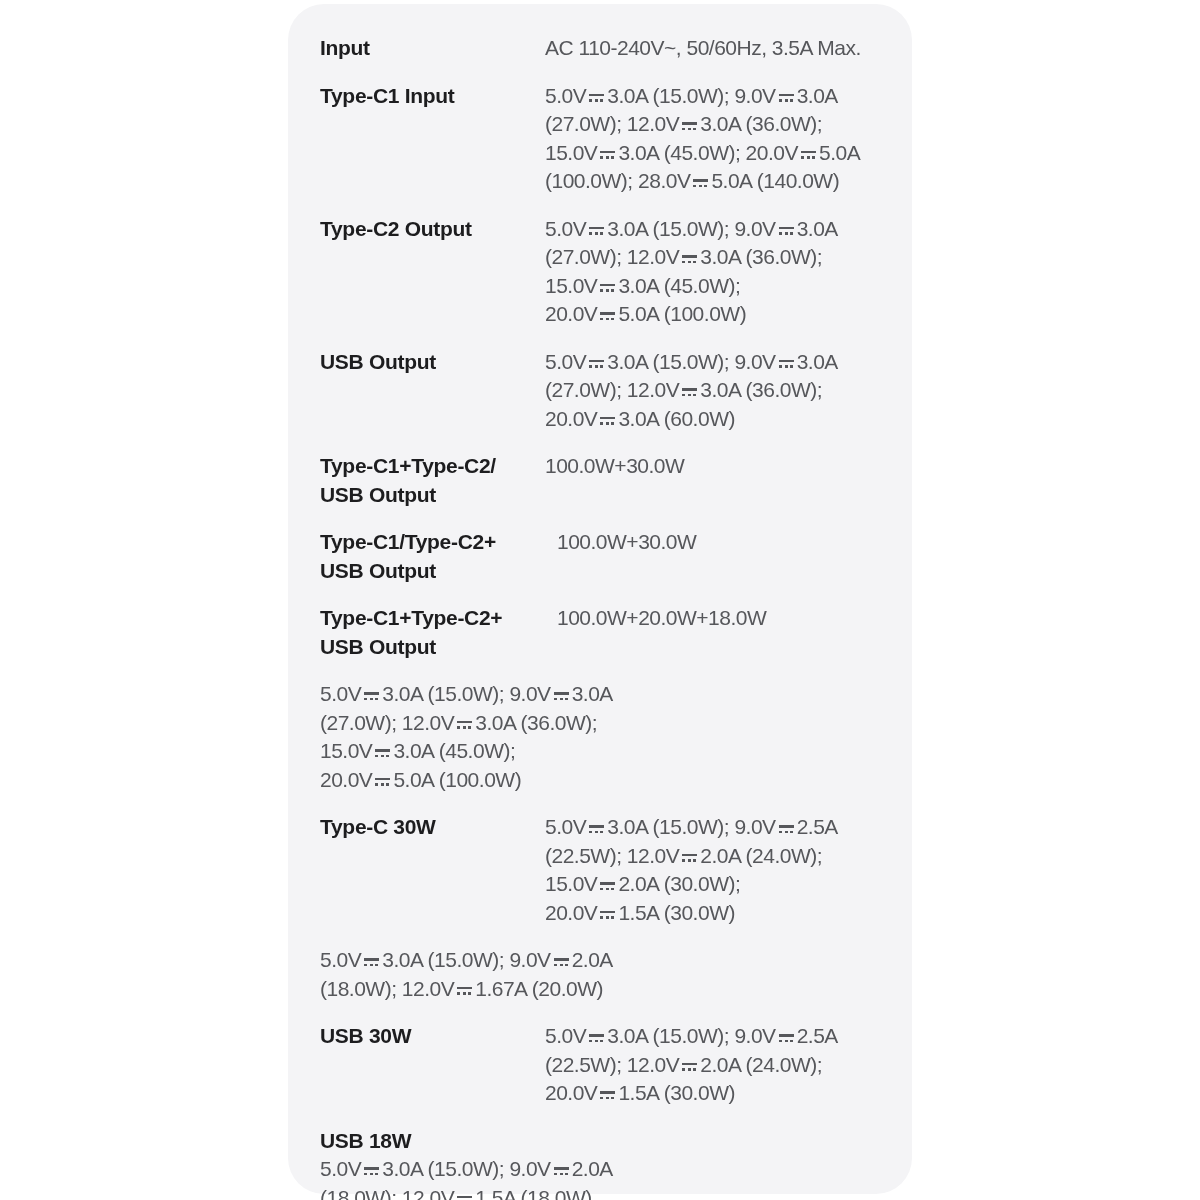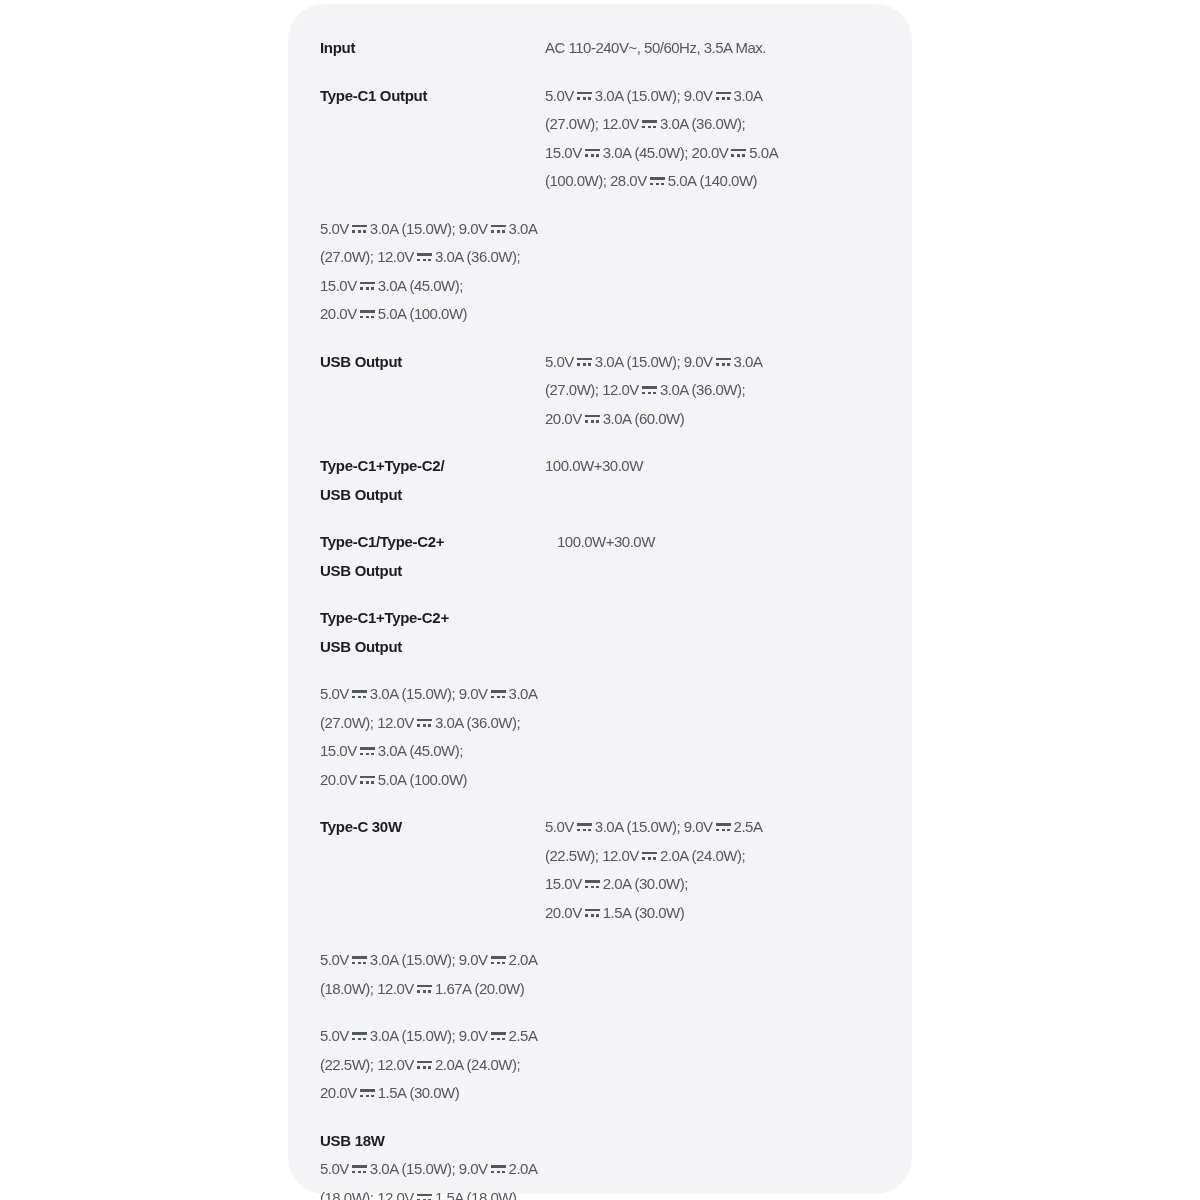--- a/index.html
+++ b/index.html
@@ -28,30 +28,30 @@
   }
   .spec-row {
     display: flex;
     align-items: flex-start;
     margin-bottom: 19px;
   }
   .spec-row:last-child { margin-bottom: 8px; flex-direction: column; }
   .spec-label {
     width: 225px;
     flex-shrink: 0;
-    font-size: 15px;
+    font-size: 21px;
     font-weight: bold;
     line-height: 28.5px;
     letter-spacing: -0.3px;
     color: #1d1d1f;
     white-space: pre-line;
   }
   .spec-value {
     flex: 1;
-    font-size: 15px;
+    font-size: 21px;
     line-height: 28.5px;
     letter-spacing: -0.5px;
     color: #56575b;
     white-space: pre-line;
   }
   .spec-row.indent .spec-value { padding-left: 12px; }
   
   .dc {
     display: inline-block;
     position: relative;
@@ -80,28 +80,29 @@
 
 <div class="page">
   <div class="spec-card">
 
     <div class="spec-row">
       <div class="spec-label">Input</div>
       <div class="spec-value">AC 110-240V~, 50/60Hz, 3.5A Max.</div>
     </div>
 
     <div class="spec-row">
-      <div class="spec-label">Type-C1 Output</div>
+      <div class="spec-label">Type-C1 Input</div>
       <div class="spec-value">5.0V<span class="dc"></span>3.0A (15.0W); 9.0V<span class="dc"></span>3.0A
 (27.0W); 12.0V<span class="dc"></span>3.0A (36.0W);
 15.0V<span class="dc"></span>3.0A (45.0W); 20.0V<span class="dc"></span>5.0A
 (100.0W); 28.0V<span class="dc"></span>5.0A (140.0W)</div>
     </div>
 
     <div class="spec-row">
+      <div class="spec-label">Type-C2 Output</div>
       <div class="spec-value">5.0V<span class="dc"></span>3.0A (15.0W); 9.0V<span class="dc"></span>3.0A
 (27.0W); 12.0V<span class="dc"></span>3.0A (36.0W);
 15.0V<span class="dc"></span>3.0A (45.0W);
 20.0V<span class="dc"></span>5.0A (100.0W)</div>
     </div>
 
     <div class="spec-row">
       <div class="spec-label">USB Output</div>
       <div class="spec-value">5.0V<span class="dc"></span>3.0A (15.0W); 9.0V<span class="dc"></span>3.0A
 (27.0W); 12.0V<span class="dc"></span>3.0A (36.0W);
@@ -116,20 +117,21 @@
 
     <div class="spec-row indent">
       <div class="spec-label">Type-C1/Type-C2+
 USB Output</div>
       <div class="spec-value">100.0W+30.0W</div>
     </div>
 
     <div class="spec-row indent">
       <div class="spec-label">Type-C1+Type-C2+
 USB Output</div>
+      <div class="spec-value">100.0W+20.0W+18.0W</div>
     </div>
 
     <div class="spec-row">
       <div class="spec-value">5.0V<span class="dc"></span>3.0A (15.0W); 9.0V<span class="dc"></span>3.0A
 (27.0W); 12.0V<span class="dc"></span>3.0A (36.0W);
 15.0V<span class="dc"></span>3.0A (45.0W);
 20.0V<span class="dc"></span>5.0A (100.0W)</div>
     </div>
 
     <div class="spec-row">
@@ -139,20 +141,21 @@
 15.0V<span class="dc"></span>2.0A (30.0W);
 20.0V<span class="dc"></span>1.5A (30.0W)</div>
     </div>
 
     <div class="spec-row">
       <div class="spec-value">5.0V<span class="dc"></span>3.0A (15.0W); 9.0V<span class="dc"></span>2.0A
 (18.0W); 12.0V<span class="dc"></span>1.67A (20.0W)</div>
     </div>
 
     <div class="spec-row">
+      <div class="spec-label">USB 30W</div>
       <div class="spec-value">5.0V<span class="dc"></span>3.0A (15.0W); 9.0V<span class="dc"></span>2.5A
 (22.5W); 12.0V<span class="dc"></span>2.0A (24.0W);
 20.0V<span class="dc"></span>1.5A (30.0W)</div>
     </div>
 
     <div class="spec-row">
       <div class="spec-label">USB 18W</div>
       <div class="spec-value">5.0V<span class="dc"></span>3.0A (15.0W); 9.0V<span class="dc"></span>2.0A
 (18.0W); 12.0V<span class="dc"></span>1.5A (18.0W)</div>
     </div>

